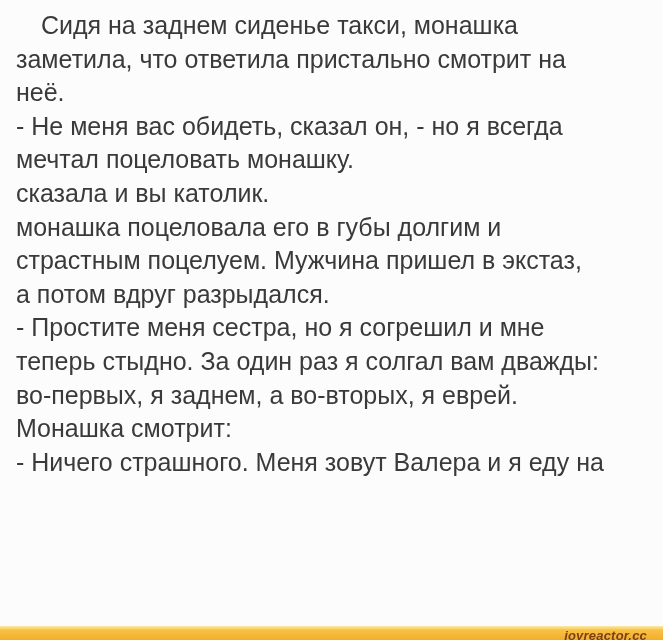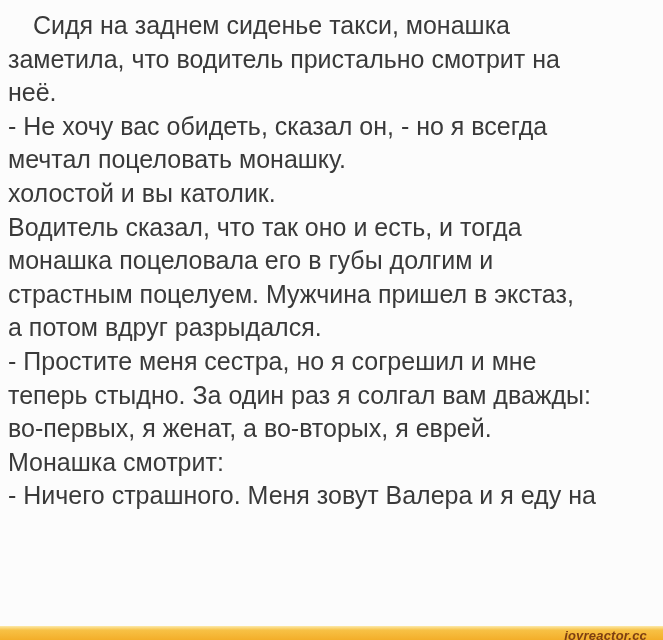--- a/index.html
+++ b/index.html
@@ -10,21 +10,21 @@
       position: relative;
       width: 663px;
       height: 640px;
       background: #fcfcfc;
       overflow: hidden;
       font-family: "Liberation Sans", sans-serif;
     }
     .joke-text {
       position: absolute;
       top: 9px;
-      left: 8px;
+      left: 16px;
       right: 0;
       color: #3a3a3a;
       font-size: 25px;
       line-height: 33.6px;
       letter-spacing: 0;
     }
     .joke-line {
       white-space: pre;
       overflow: hidden;
     }
@@ -49,31 +49,30 @@
       color: #7d3f12;
       letter-spacing: 0.2px;
     }
   </style>
 </head>
 <body>
 
 <div class="page">
   <div class="joke-text">
     <div class="joke-line first"> Сидя на заднем сиденье такси, монашка</div>
-    <div class="joke-line">заметила, что водитель пристально смотрит на</div>
+    <div class="joke-line">заметила, что ответила пристально смотрит на</div>
     <div class="joke-line">неё.</div>
-    <div class="joke-line">- Не хочу вас обидеть, сказал он, - но я всегда</div>
+    <div class="joke-line">- Не меня вас обидеть, сказал он, - но я всегда</div>
     <div class="joke-line">мечтал поцеловать монашку.</div>
-    <div class="joke-line">холостой и вы католик.</div>
-    <div class="joke-line">Водитель сказал, что так оно и есть, и тогда</div>
+    <div class="joke-line">сказала и вы католик.</div>
     <div class="joke-line">монашка поцеловала его в губы долгим и</div>
     <div class="joke-line">страстным поцелуем. Мужчина пришел в экстаз,</div>
     <div class="joke-line">а потом вдруг разрыдался.</div>
     <div class="joke-line">- Простите меня сестра, но я согрешил и мне</div>
     <div class="joke-line">теперь стыдно. За один раз я солгал вам дважды:</div>
-    <div class="joke-line">во-первых, я женат, а во-вторых, я еврей.</div>
+    <div class="joke-line">во-первых, я заднем, а во-вторых, я еврей.</div>
     <div class="joke-line">Монашка смотрит:</div>
     <div class="joke-line">- Ничего страшного. Меня зовут Валера и я еду на</div>
   </div>
   <div class="footer-bar">
     <span class="watermark">joyreactor.cc</span>
   </div>
 </div>
 
 </body></html>

